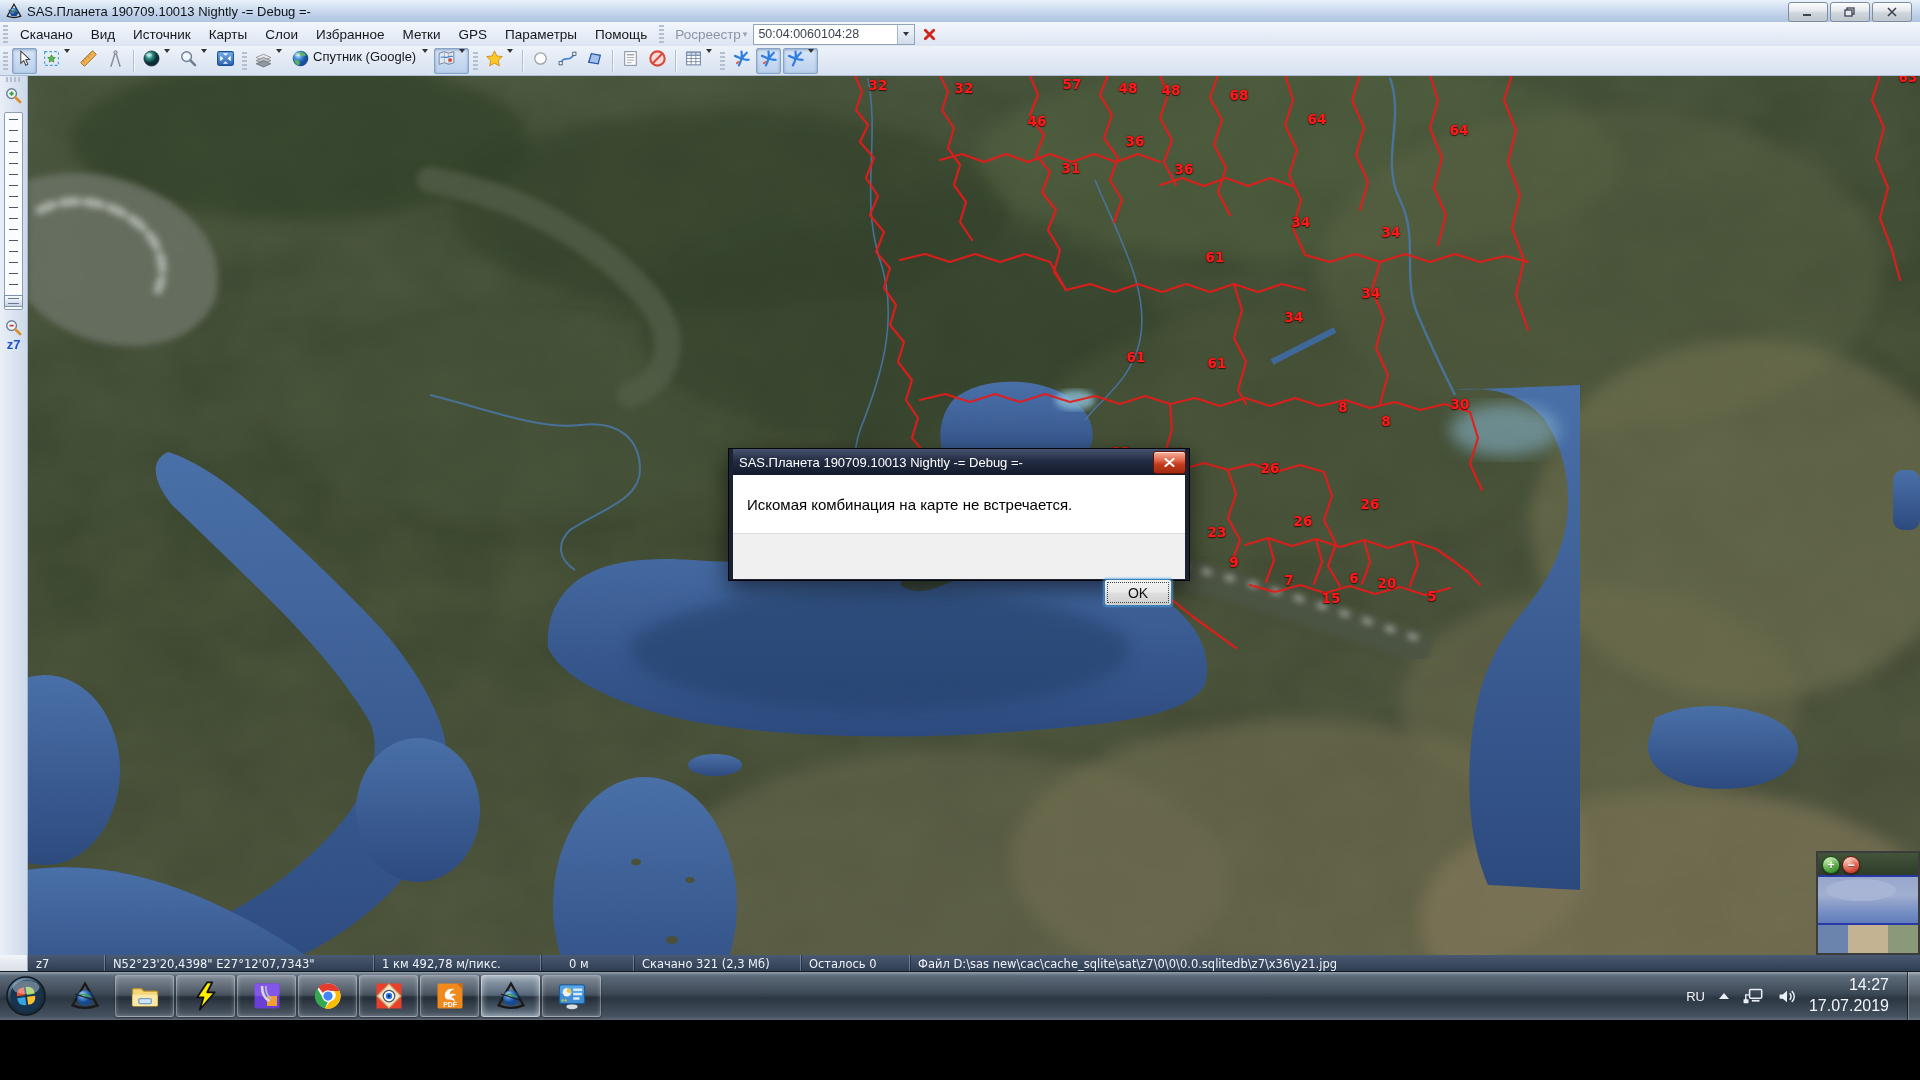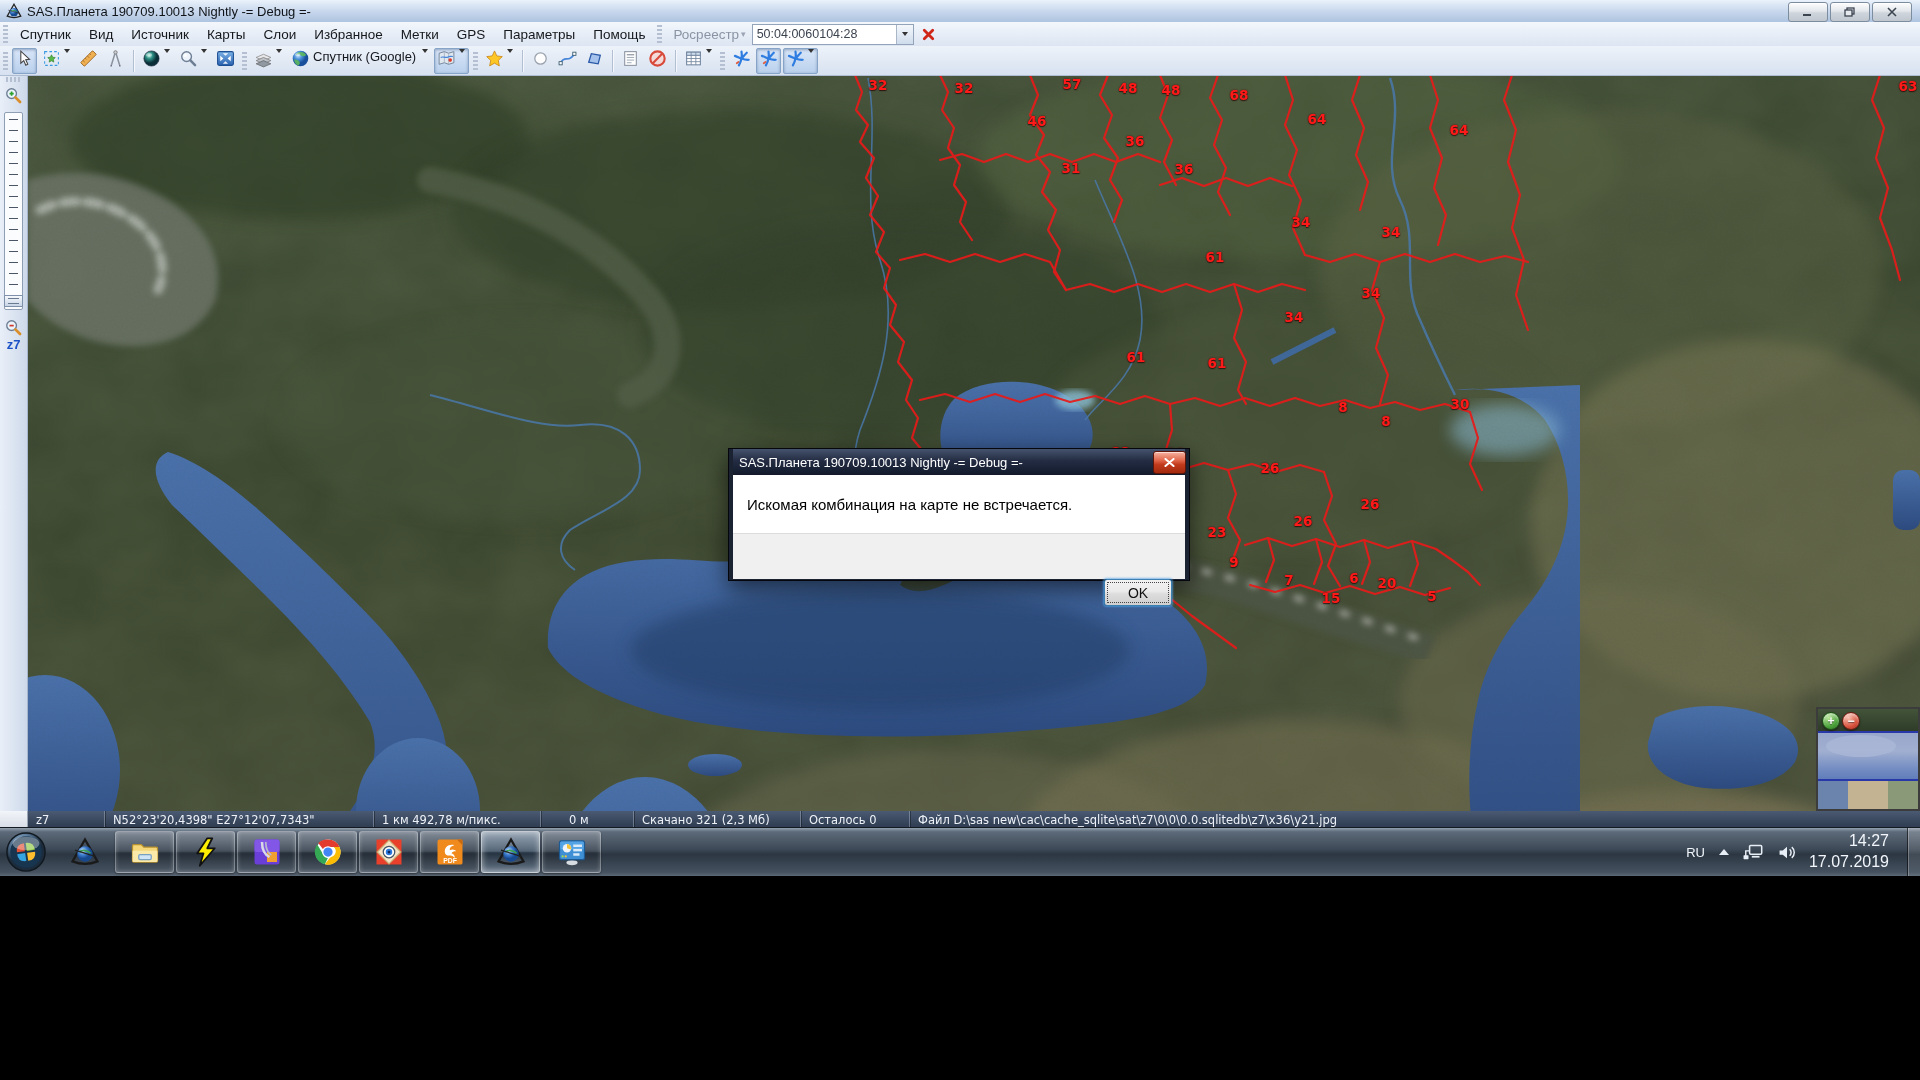--- a/index.html
+++ b/index.html
@@ -1,16 +1,16 @@
 <!DOCTYPE html>
 <html><head>
 <meta charset="utf-8">
 <style>
   html,body{margin:0;padding:0;background:#000;}
-  #screen{position:relative;width:1920px;height:876px;overflow:hidden;
+  #screen{position:relative;width:1920px;height:1020px;overflow:hidden;
           font-family:"Liberation Sans",sans-serif;user-select:none;}
 
   
   .titlebar{position:absolute;left:0;top:0;width:100%;height:22px;
     background:linear-gradient(#eaf2fb,#c6d6ec 55%,#aec4e0);
     border-bottom:1px solid #8ba3c2;display:flex;align-items:center;z-index:30;}
   .titlebar .app-ico{width:16px;height:16px;margin:0 5px 0 6px;}
   .titlebar .ttext{font-size:13px;color:#101418;}
   .winbtns{position:absolute;right:8px;top:2px;display:flex;gap:2px;}
   .wbtn{width:38px;height:18px;border:1px solid #7d8da0;border-radius:3px;
@@ -186,21 +186,21 @@
           <svg viewBox="0 0 12 10">
             <path d="M2 1 L10 9 M10 1 L2 9" stroke="#3c4450" stroke-width="1.6"></path>
           </svg>
         </span>
     </span>
   </div>
 
   <div class="menubar">
     <span class="grip"></span>
     <span id="menu-items" style="display:flex;">
-        <span class="mitem">Спутник</span>
+        <span class="mitem">Скачано</span>
         <span class="mitem">Вид</span>
         <span class="mitem">Источник</span>
         <span class="mitem">Карты</span>
         <span class="mitem">Слои</span>
         <span class="mitem">Избранное</span>
         <span class="mitem">Метки</span>
         <span class="mitem">GPS</span>
         <span class="mitem">Параметры</span>
         <span class="mitem">Помощь</span>
       </span>
@@ -635,21 +635,21 @@
         <span class="rlabel" style="left: 1152px; top: 447px;">1</span>
         <span class="rlabel" style="left: 1190px; top: 457px;">23</span>
         <span class="rlabel" style="left: 1276px; top: 446px;">26</span>
         <span class="rlabel" style="left: 1343px; top: 429px;">26</span>
         <span class="rlabel" style="left: 1207px; top: 487px;">9</span>
         <span class="rlabel" style="left: 1262px; top: 505px;">7</span>
         <span class="rlabel" style="left: 1327px; top: 503px;">6</span>
         <span class="rlabel" style="left: 1360px; top: 508px;">20</span>
         <span class="rlabel" style="left: 1304px; top: 523px;">15</span>
         <span class="rlabel" style="left: 1405px; top: 521px;">5</span>
-        <span class="rlabel" style="left: 1881px; top: 11px;">63</span>
+        <span class="rlabel" style="left: 1881px; top: 2px;">63</span>
       </div>
 
     <div class="scalebar">
       <span class="sb-l0">0</span>
       <span class="sb-l1">200 км</span>
       <span class="sb-l2">400 км</span>
       <div class="sb-line"></div>
       <div class="sb-tick" style="left:0;height:11px;"></div>
       <div class="sb-tick" style="left:25%;height:6px;"></div>
       <div class="sb-tick" style="left:50%;height:11px;"></div>

